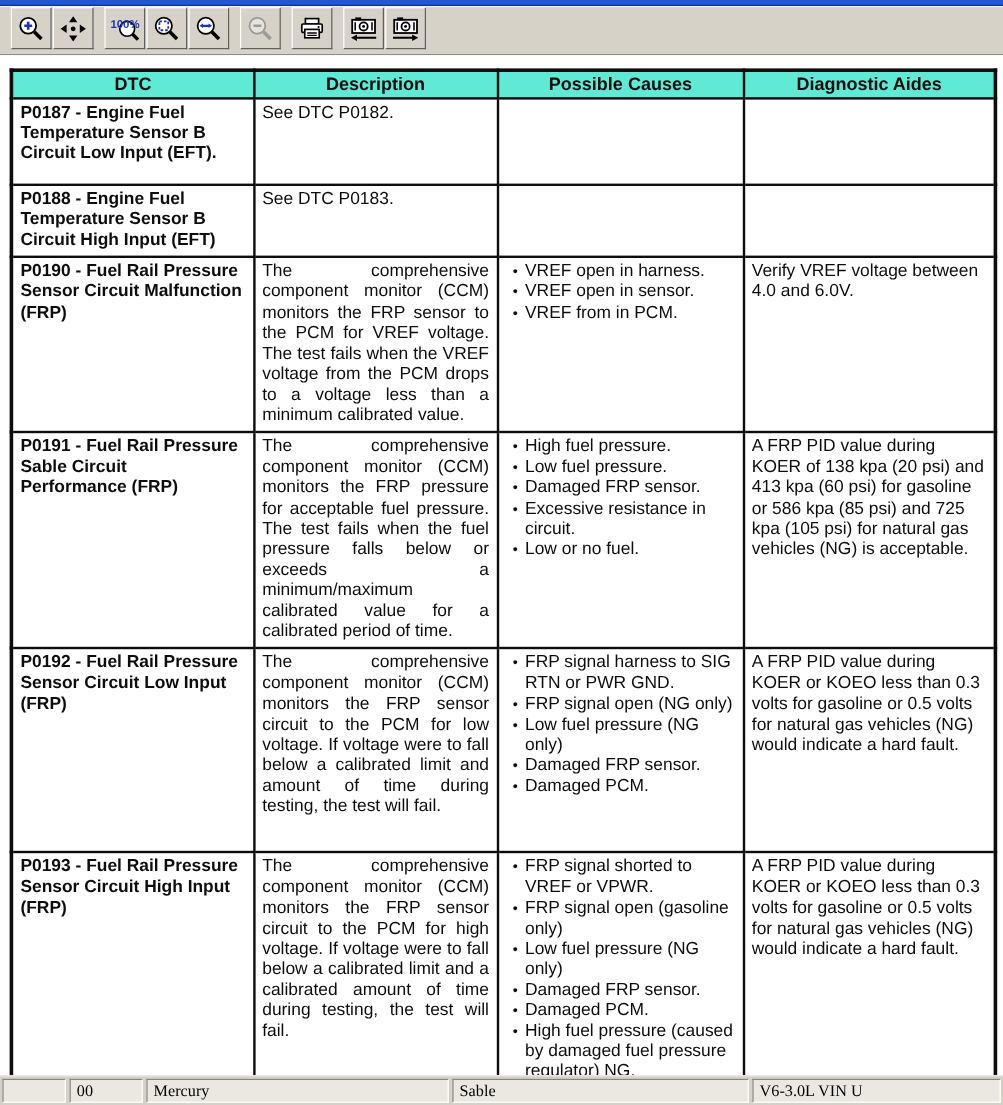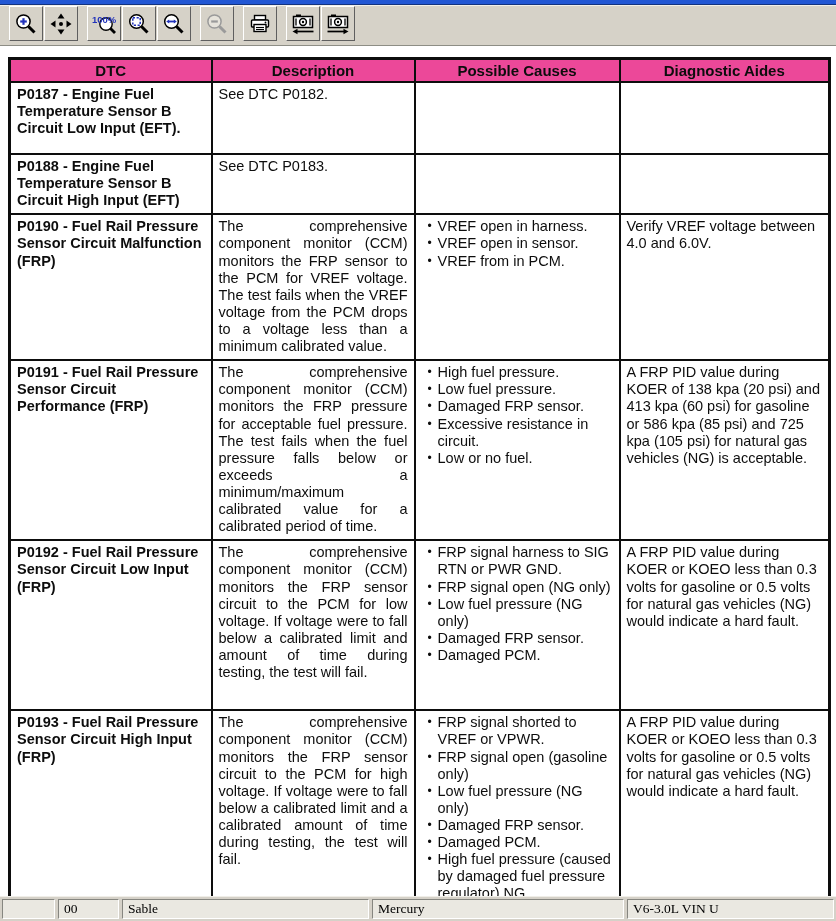--- a/index.html
+++ b/index.html
@@ -18,21 +18,21 @@
             margin-right:1px; cursor:pointer; }
   .tb-btn svg { display:block; }
   .tb-btn.disabled { cursor:default; }
 
   
   .page { background:#fff; padding:11px 8px 0 8px; }
   table.dtc { border-collapse:collapse; width:820px; table-layout:fixed; }
   table.dtc, table.dtc th, table.dtc td { border:2px solid #0d0d0d; }
   table.dtc { border-width:3px; }
   table.dtc th { height:23px; font-size:15px; font-weight:bold; text-align:center;
-                 padding:2px 4px; background:#ec4899; color:#0d0d0d; }
+                 padding:2px 4px; background:#5eead4; color:#0d0d0d; }
   col.c-dtc   { width:202px; }
   col.c-desc  { width:203px; }
   col.c-cause { width:205px; }
   col.c-aide  { width:210px; }
   table.dtc td { vertical-align:top; padding:3px 6px 4px 6px; font-size:14.5px;
                  line-height:1.18; color:#0d0d0d; background:#fff; }
   td.dtc-cell  { font-weight:bold; white-space:pre-wrap; font-size:14px; }
   td.desc-cell { text-align:justify; }
   td.aide-cell { }
   .bullet-row { display:flex; }
@@ -213,21 +213,21 @@
             </div>
             <div class="bullet-row">
               <span class="bullet-mark">•</span>
               <span class="bullet-text">VREF from in PCM.</span>
             </div>
           </td>
           <td class="aide-cell">Verify VREF voltage between 4.0 and 6.0V.</td>
         </tr>
         <tr>
           <td class="dtc-cell">P0191 - Fuel Rail Pressure
-Sensor Circuit
+Sable Circuit
 Performance (FRP)</td>
           <td class="desc-cell">The comprehensive component monitor (CCM) monitors the FRP pressure for acceptable fuel pressure. The test fails when the fuel pressure falls below or exceeds a minimum/maximum calibrated value for a calibrated period of time.</td>
           <td class="cause-cell">
             <div class="bullet-row">
               <span class="bullet-mark">•</span>
               <span class="bullet-text">High fuel pressure.</span>
             </div>
             <div class="bullet-row">
               <span class="bullet-mark">•</span>
               <span class="bullet-text">Low fuel pressure.</span>
@@ -309,16 +309,16 @@
           </td>
           <td class="aide-cell">A FRP PID value during KOER or KOEO less than 0.3 volts for gasoline or 0.5 volts for natural gas vehicles (NG) would indicate a hard fault.</td>
         </tr>
       </tbody>
   </table>
 </div>
 
 <div class="statusbar">
   <div class="sb-panel sp0"></div>
   <div class="sb-panel sp1">00</div>
+  <div class="sb-panel sp2">Mercury</div>
   <div class="sb-panel sp3">Sable</div>
-  <div class="sb-panel sp2">Mercury</div>
   <div class="sb-panel sp4">V6-3.0L VIN U</div>
 </div>
 
 </body></html>

